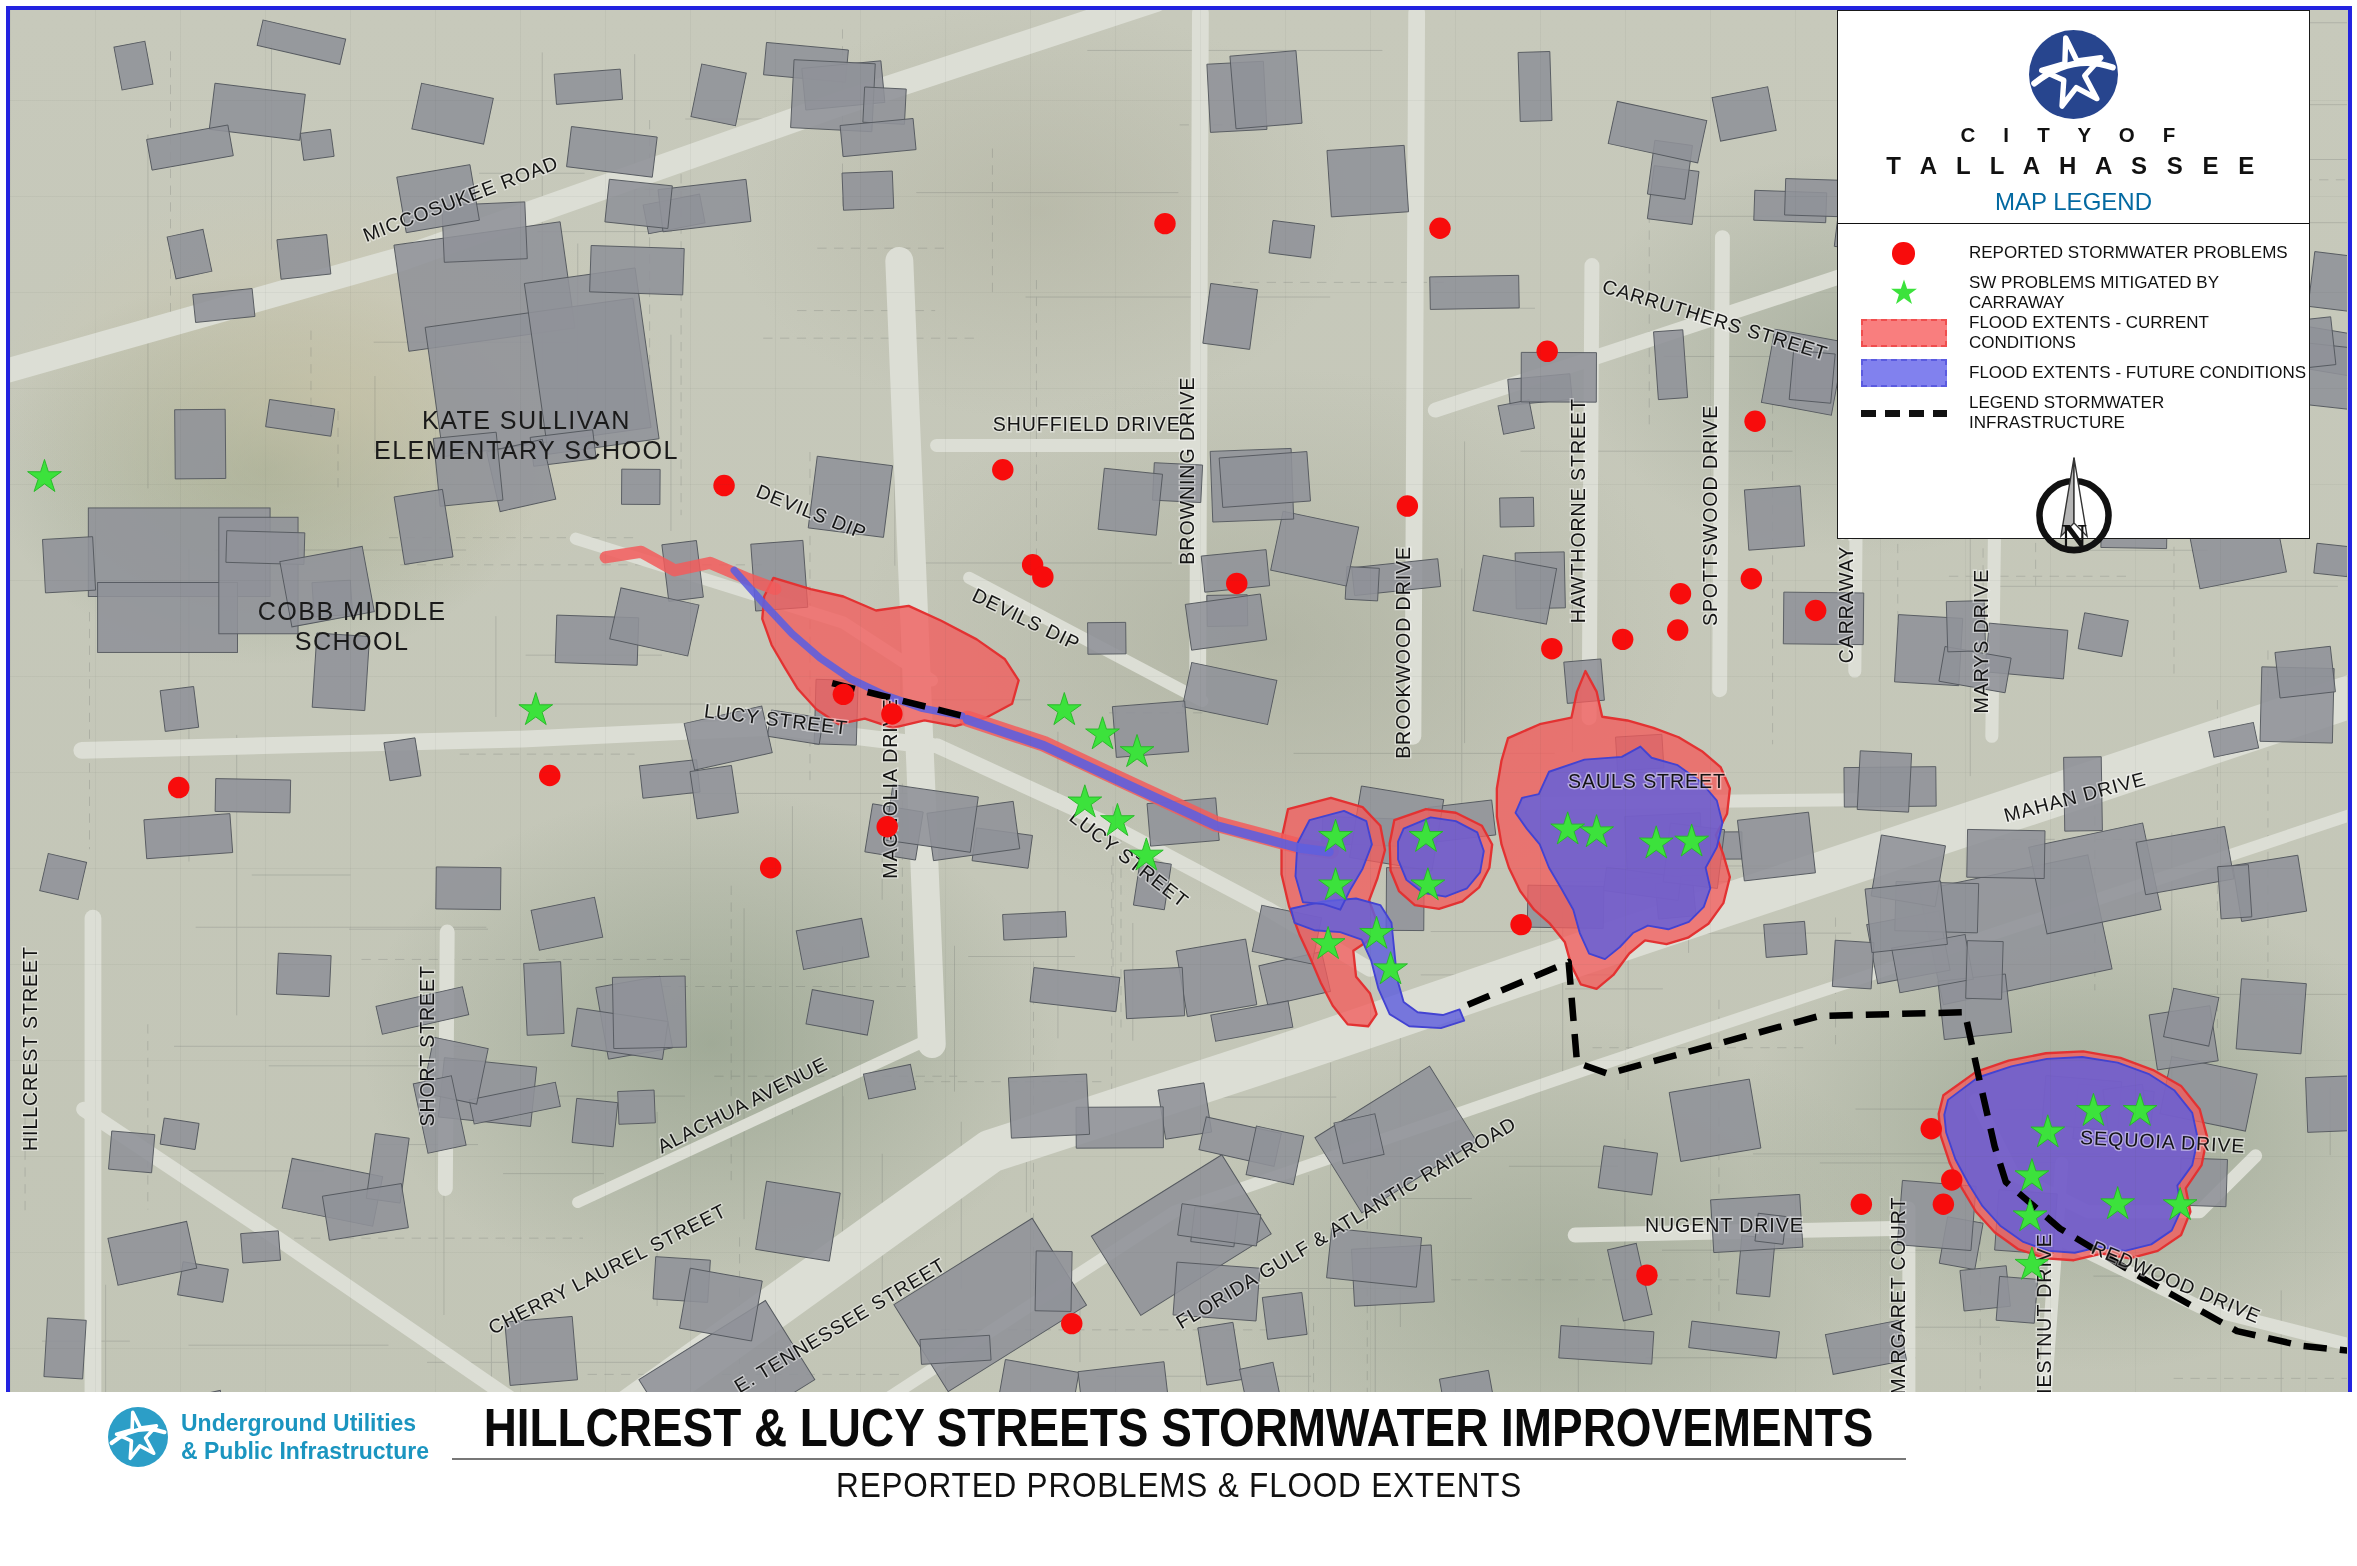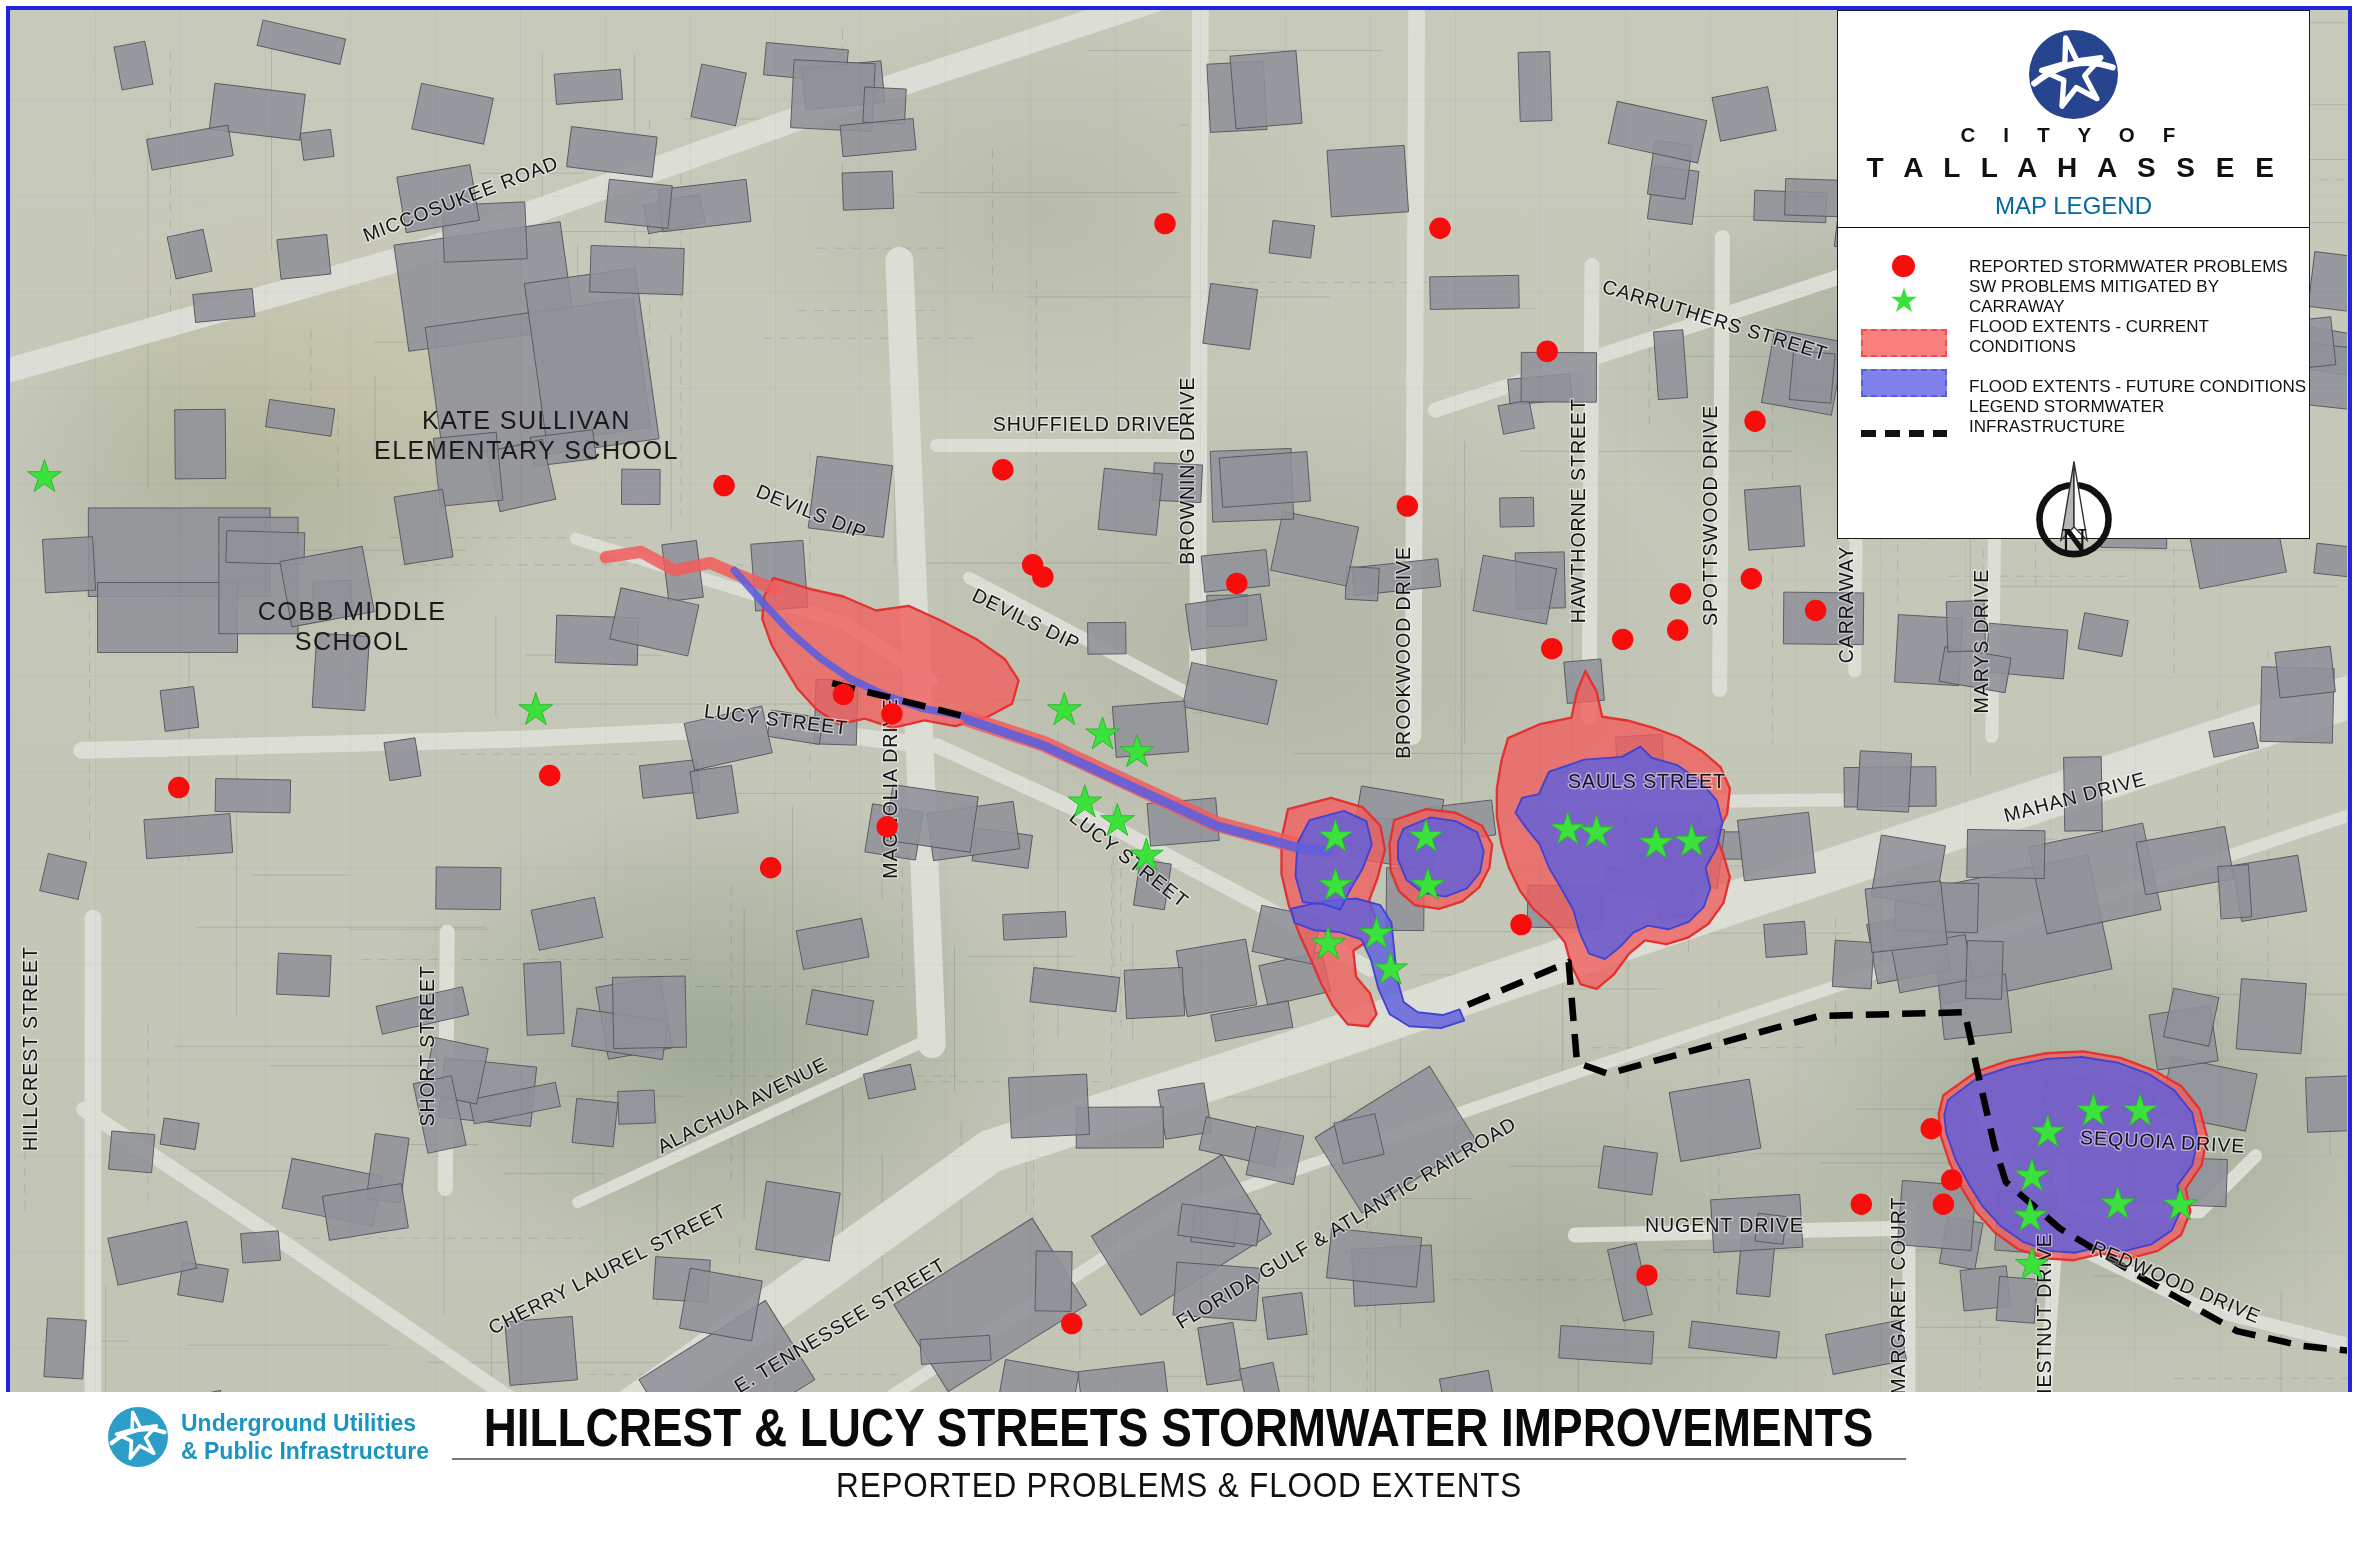--- a/index.html
+++ b/index.html
@@ -22,24 +22,24 @@
       background:
         repeating-linear-gradient(90deg, rgba(60,66,60,.05) 0 0.9px, transparent 0.9px 85px),
         repeating-linear-gradient(0deg, rgba(60,66,60,.05) 0 0.9px, transparent 0.9px 96px);}
   .map-svg{position:absolute;left:0;top:0;}
   
   .legend{position:absolute;left:1837px;top:10.3px;width:473px;height:529px;background:#fff;
     border:1.9px solid #1a1a1a;box-sizing:border-box;z-index:5;}
   .lg-logo{display:block;margin:18.6px auto 3.7px auto;}
   .lg-org{ text-align:center;font-weight:bold;color:#111;}
   .lg-org .l1{font-size:20.5px;letter-spacing:11.2px;}
-  .lg-org .l2{font-size:28px;letter-spacing:6.5px;margin-top:5.6px;}
+  .lg-org .l2{font-size:24px;letter-spacing:6.5px;margin-top:5.6px;}
   .lg-title{text-align:center;font-size:24px;color:#0369a1;margin-top:7.5px;}
   .lg-rule{border:none;border-top:1.9px solid #111;margin:7.5px 0 9.3px 0;}
-  .lg-row{display:flex;align-items:flex-end;height:40px;}
+  .lg-row{display:flex;align-items:center;height:40px;}
   .lg-icwrap{width:131px;display:flex;justify-content:center;align-items:center;flex:0 0 131px;}
   .lg-tx{font-size:17px;color:#111;}
   .ic-dot{width:22.4px;height:22.4px;border-radius:50%;background:#f80c0c;}
   .ic-swatch{width:86px;height:28px;box-sizing:border-box;}
   .ic-red{background:#f97e7e;border:2.8px dashed #f04e4e;}
   .ic-blue{background:#8181ee;border:2.8px dashed #5b5be0;}
   .ic-dash{width:86px;height:7.5px;background:repeating-linear-gradient(90deg,#111 0 15px,transparent 15px 24px);}
   .north{display:block;margin:20.5px auto 0 auto;}
   
   .footer{position:absolute;left:0;top:1392px;width:2358px;height:115px;background:#fff;z-index:4;}

